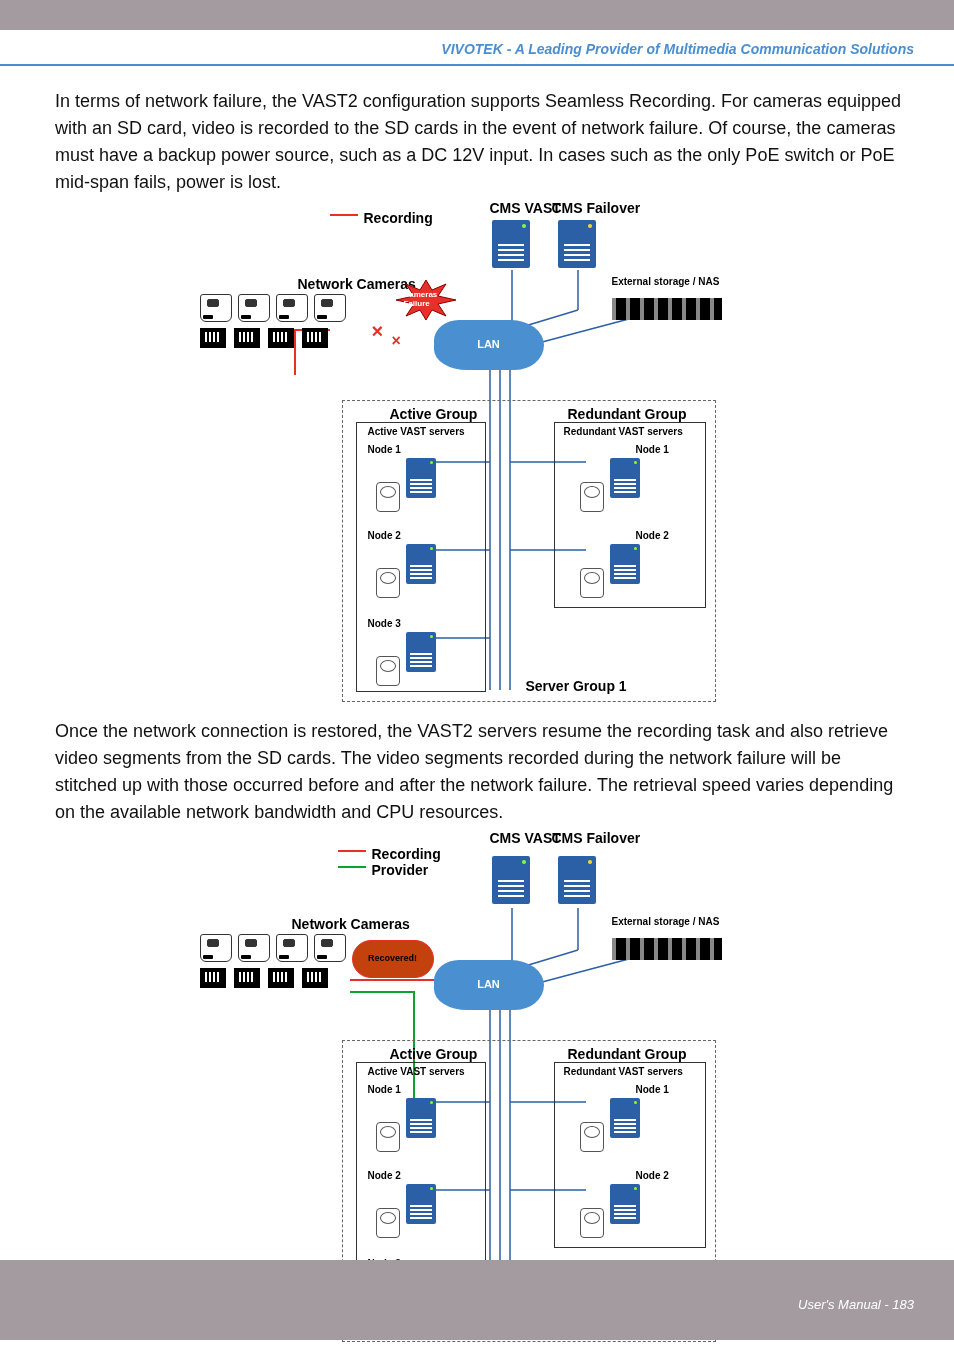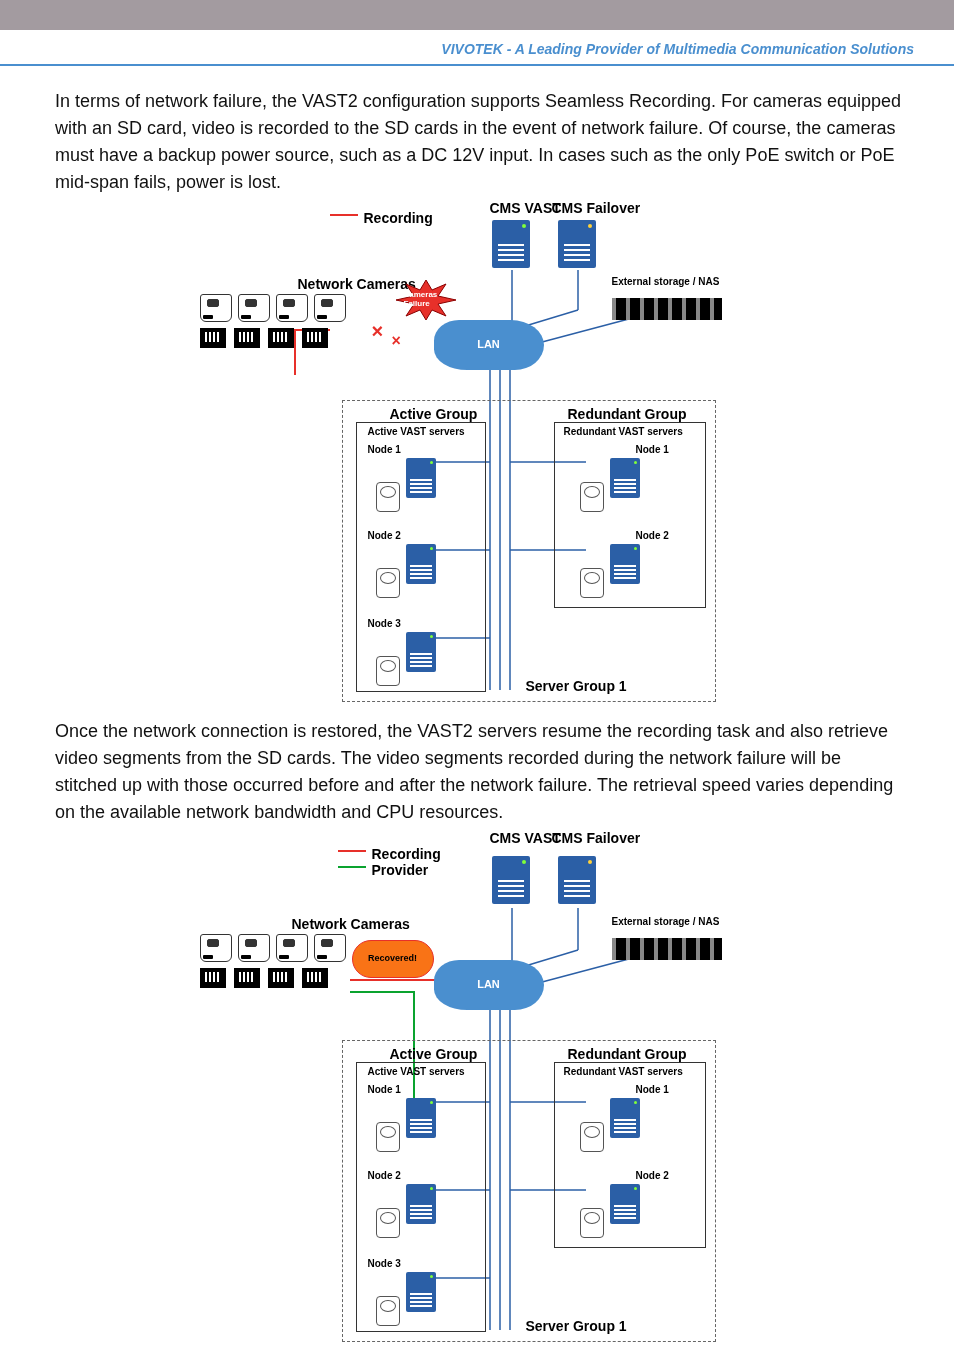--- a/index.html
+++ b/index.html
@@ -120,21 +120,21 @@
   }
   .node .disk::after{content:'';position:absolute;left:3px;top:3px;width:14px;height:10px;border:1px solid #555;border-radius:50%;}
   .burst {
     position:absolute; width:60px; height:40px;
   }
   .burst svg { width:100%; height:100%; }
   .xmark { position:absolute; color:#e7302a; font-weight:bold; font-size:20px; }
   .recovered-cloud {
     position:absolute; width:80px; height:36px;
     border:1px solid #e7302a; border-radius:20px;
-    background:#f97316;
+    background:#c2410c;
     text-align:center; line-height:34px;
     font-size:9px; font-weight:bold;
   }
   svg.lines { position:absolute; left:0; top:0; width:100%; height:100%; pointer-events:none; }
   .footer-band {
     position:absolute; left:0; right:0; top: 1260px; height:80px;
     background:#a39ba0;
   }
   .footer-text {
     position:absolute; right:40px; bottom:28px;
@@ -347,13 +347,16 @@
           <div class="disk"></div>
         </div>
       <div class="lbl small" style="left:436px; top:340px;">Node 2</div>
       <div class="node" style="left:380px; top:354px;">
           <div class="srv"></div>
           <div class="disk"></div>
         </div>
     </div>
   </div>
 
+  <div class="footer-band">
+    <div class="footer-text">User's Manual - 183</div>
+  </div>
 </div>
 
 </body></html>

